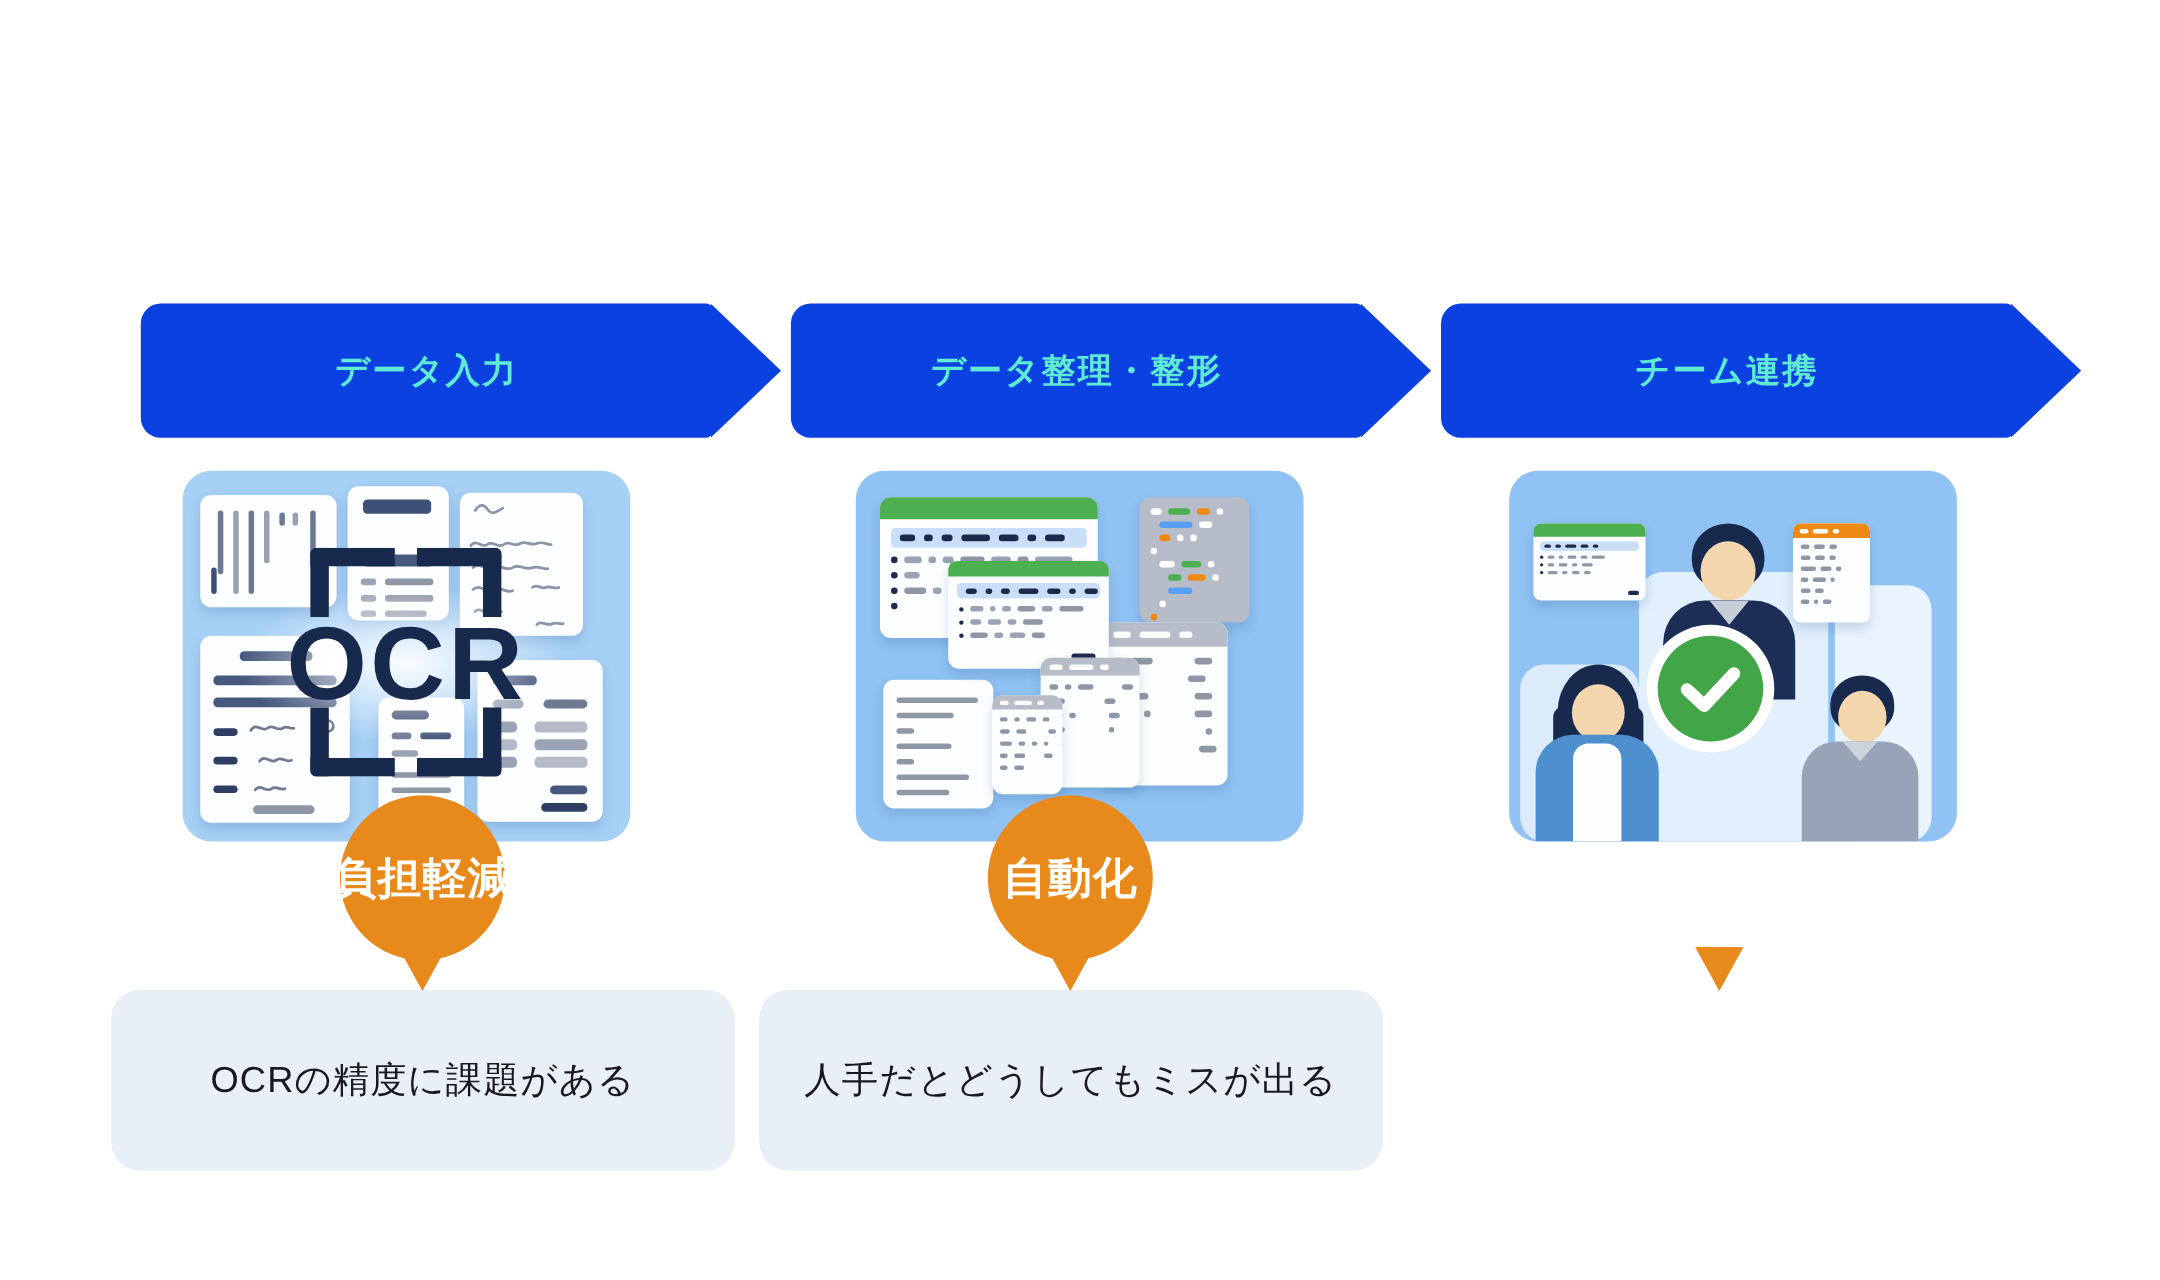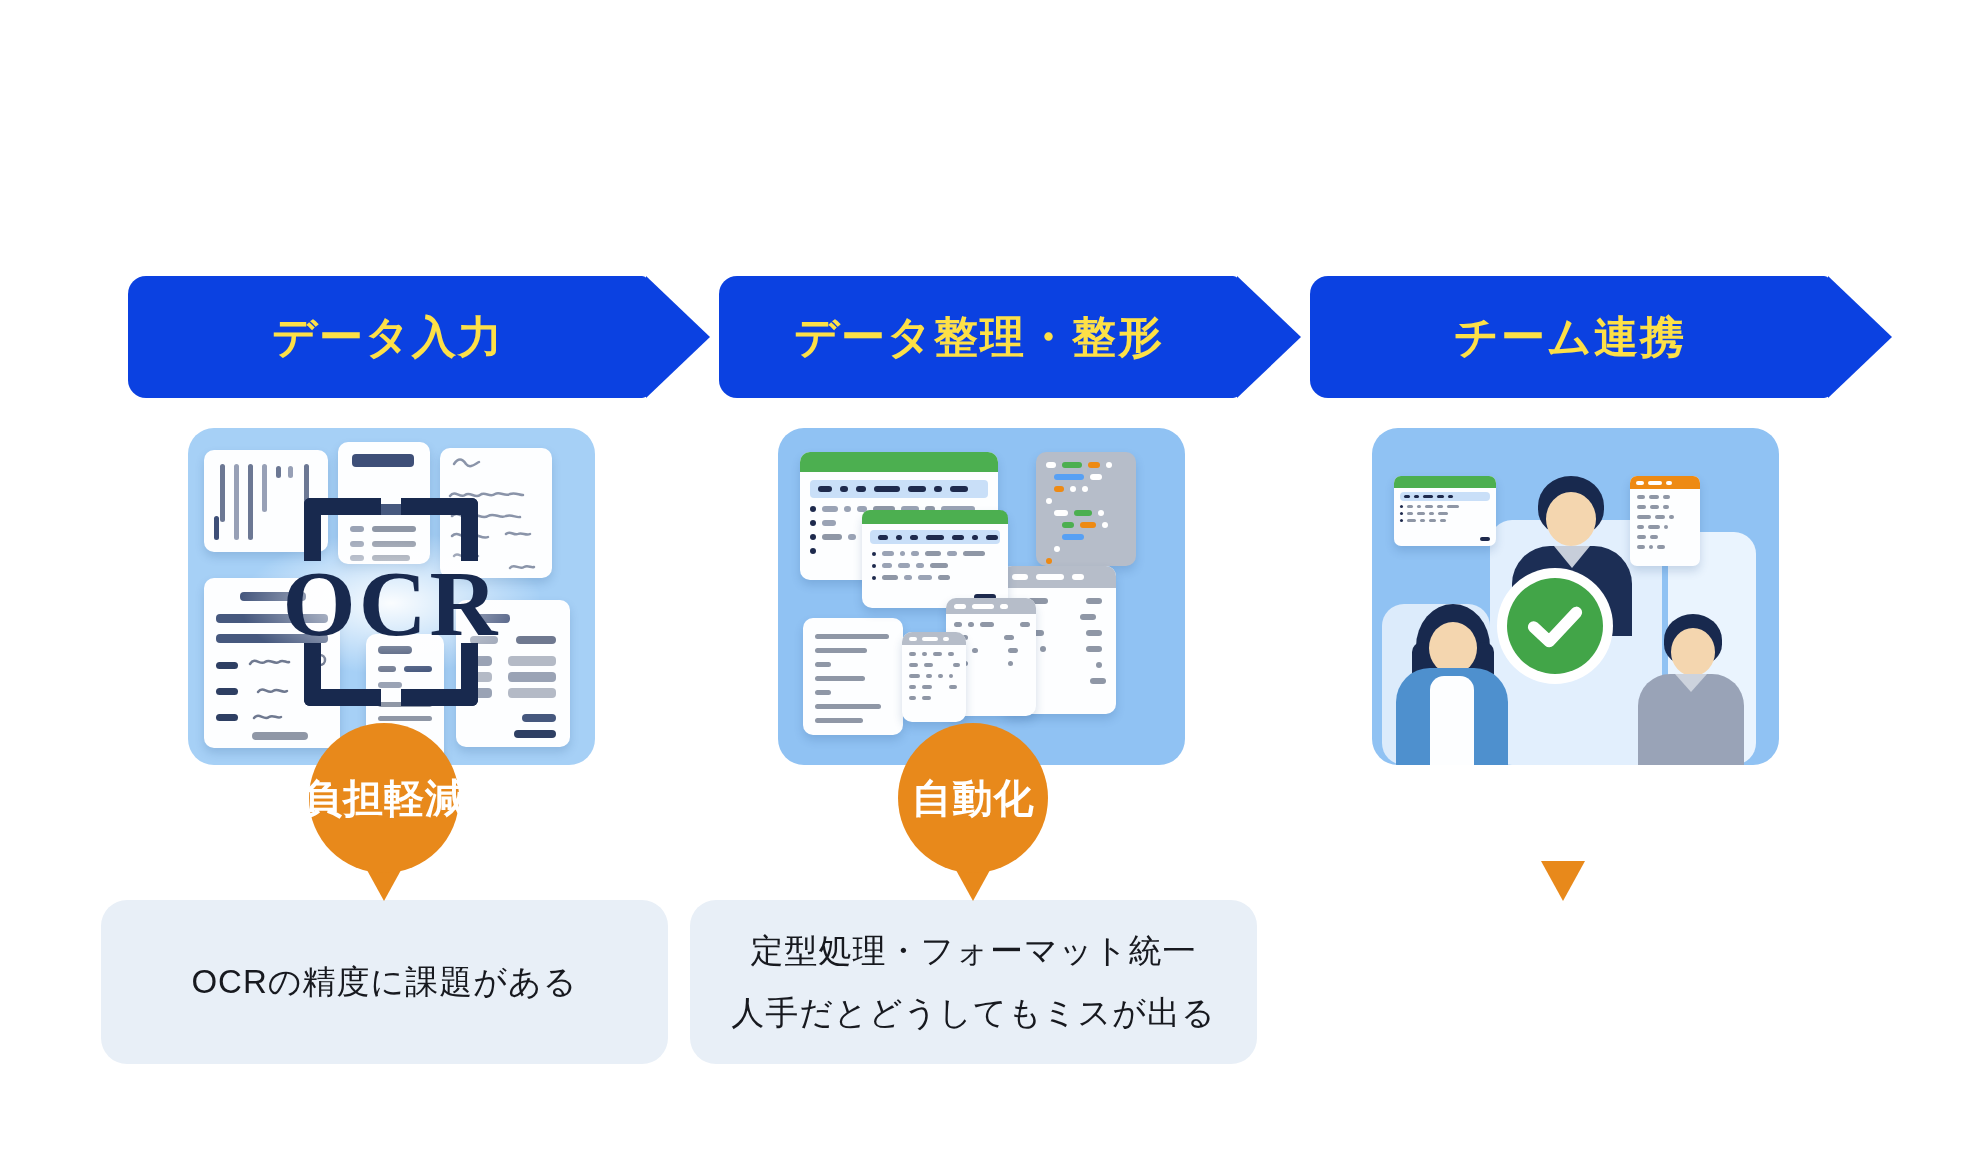--- a/index.html
+++ b/index.html
@@ -15,21 +15,21 @@
   
   .banner{position:absolute;top:276px;height:122px;width:584px;}
   .banner-body{
     position:absolute;left:0;top:0;width:520px;height:122px;background:#0B41E1;
     border-radius:18px 6px 6px 18px;display:flex;align-items:center;justify-content:center;
   }
   .banner-tip{
     position:absolute;left:518px;top:0;width:64px;height:122px;background:#0B41E1;
     clip-path:polygon(0 0,100% 50%,0 100%);
   }
-  .banner-label{color:#fde047;font-size:44px;font-weight:700;letter-spacing:2px;white-space:nowrap;}
+  .banner-label{color:#5eead4;font-size:31px;font-weight:700;letter-spacing:2px;white-space:nowrap;}
   
   .panel{position:absolute;top:428px;width:407px;height:337px;border-radius:26px;overflow:hidden;}
   .panel1{background:#A6D0F6;}
   .panel2{background:#90C2F3;}
   .panel3{background:#90C2F3;}
   .card{position:absolute;background:#FDFEFF;border-radius:10px;box-shadow:0 5px 10px rgba(30,70,130,.18);}
   .bar,.ln{position:absolute;border-radius:4px;}
   .row{display:flex;align-items:center;gap:6px;}
   .d{height:6px;border-radius:3px;flex:0 0 auto;}
   .dot{width:6px;height:6px;border-radius:50%;flex:0 0 auto;}
@@ -98,21 +98,21 @@
     </div>
     <div class="banner-tip"></div>
   </div>
   <div class="banner" style="left:1310px;">
     <div class="banner-body">
       <span class="banner-label">チーム連携</span>
     </div>
     <div class="banner-tip"></div>
   </div>
 
-  <div class="panel panel1" style="left:188px;font-family:Liberation Serif, serif;">
+  <div class="panel panel1" style="left:166px;">
 
     <div class="card" style="left:16px;top:22px;width:124px;height:102px;">
       <span class="bar" style="left:16px;top:14px;width:5px;height:58px;background:#6C7894;"></span>
       <span class="bar" style="left:30px;top:14px;width:5px;height:76px;background:#97A0B6;"></span>
       <span class="bar" style="left:44px;top:14px;width:5px;height:76px;background:#6C7894;"></span>
       <span class="bar" style="left:58px;top:14px;width:5px;height:48px;background:#97A0B6;"></span>
       <span class="bar" style="left:72px;top:16px;width:5px;height:12px;background:#6C7894;"></span>
       <span class="bar" style="left:84px;top:16px;width:5px;height:12px;background:#97A0B6;"></span>
       <span class="bar" style="left:100px;top:14px;width:5px;height:44px;background:#6C7894;"></span>
       <span class="bar" style="left:10px;top:66px;width:5px;height:24px;background:#3E4F78;"></span>
@@ -554,17 +554,16 @@
     </div>
   </div>
   <div class="badge" style="left:1488px;">
     <div class="badge-tail"></div>
   </div>
 
   <div class="desc-box" style="left:101px;">
     <span class="desc-line">OCRの精度に課題がある</span>
   </div>
   <div class="desc-box" style="left:690px;">
-    <span class="desc-line">定型処理・フォーマット統一</span>
     <span class="desc-line">人手だとどうしてもミスが出る</span>
   </div>
 
 </div>
 
 </body></html>

